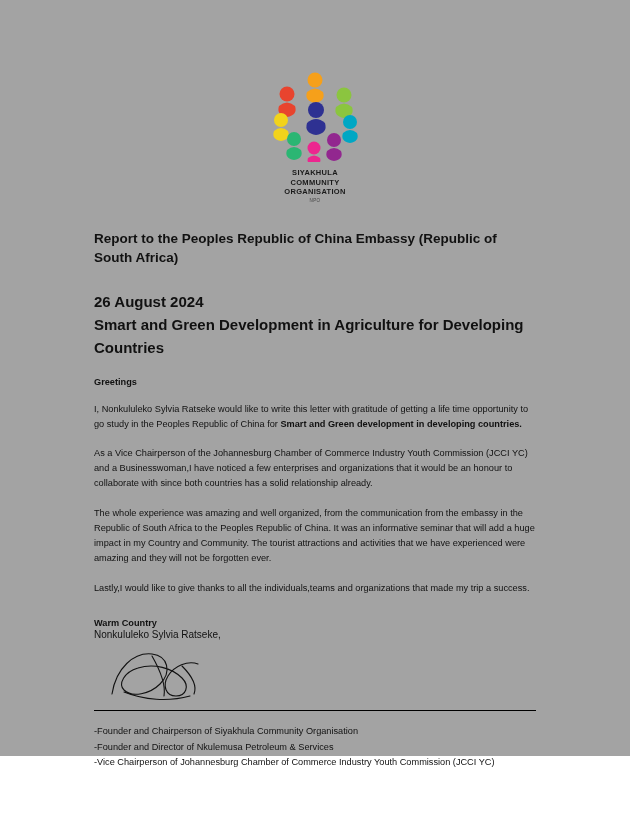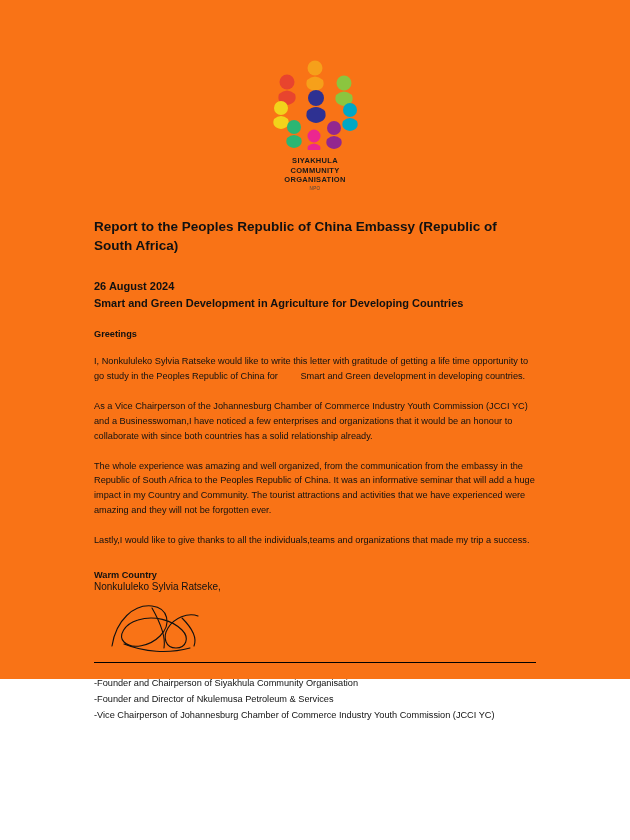--- a/index.html
+++ b/index.html
@@ -10,24 +10,24 @@
     width: 630px;
     height: 840px;
     background: #ffffff;
     font-family: "Liberation Sans", sans-serif;
     color: #000000;
     overflow: hidden;
   }
   .page {
     position: relative;
     width: 630px;
-    height: 679px;
-    background: #f97316;
+    height: 756px;
+    background: #a3a3a3;
     box-sizing: border-box;
-    padding: 0 94px;
+    padding: 12px 94px;
   }
 
   
   .logo-block {
     margin: 0 auto;
     padding-top: 58px;
     width: 120px;
     text-align: center;
   }
   .logo-mark {
@@ -55,39 +55,39 @@
   
   .doc-title {
     margin-top: 26px;
     font-size: 13.5px;
     font-weight: bold;
     line-height: 1.45;
     color: #111;
   }
   .meta {
     margin-top: 22px;
-    font-size: 11px;
+    font-size: 15px;
     font-weight: bold;
     line-height: 1.55;
     color: #111;
   }
   .salutation {
     margin-top: 17px;
     font-size: 9.2px;
     font-weight: bold;
     color: #111;
   }
   p.body-par {
     margin: 15px 0 0 0;
     font-size: 9.2px;
     line-height: 1.62;
     color: #111;
     text-align: left;
   }
-  p.body-par b { font-weight: normal; margin-left: 20px; }
+  p.body-par b { font-weight: bold; }
 
   .regards {
     margin-top: 22px;
     font-size: 9.2px;
     font-weight: bold;
     color: #111;
   }
   .signer {
     margin-top: 1px;
     font-size: 10px;

